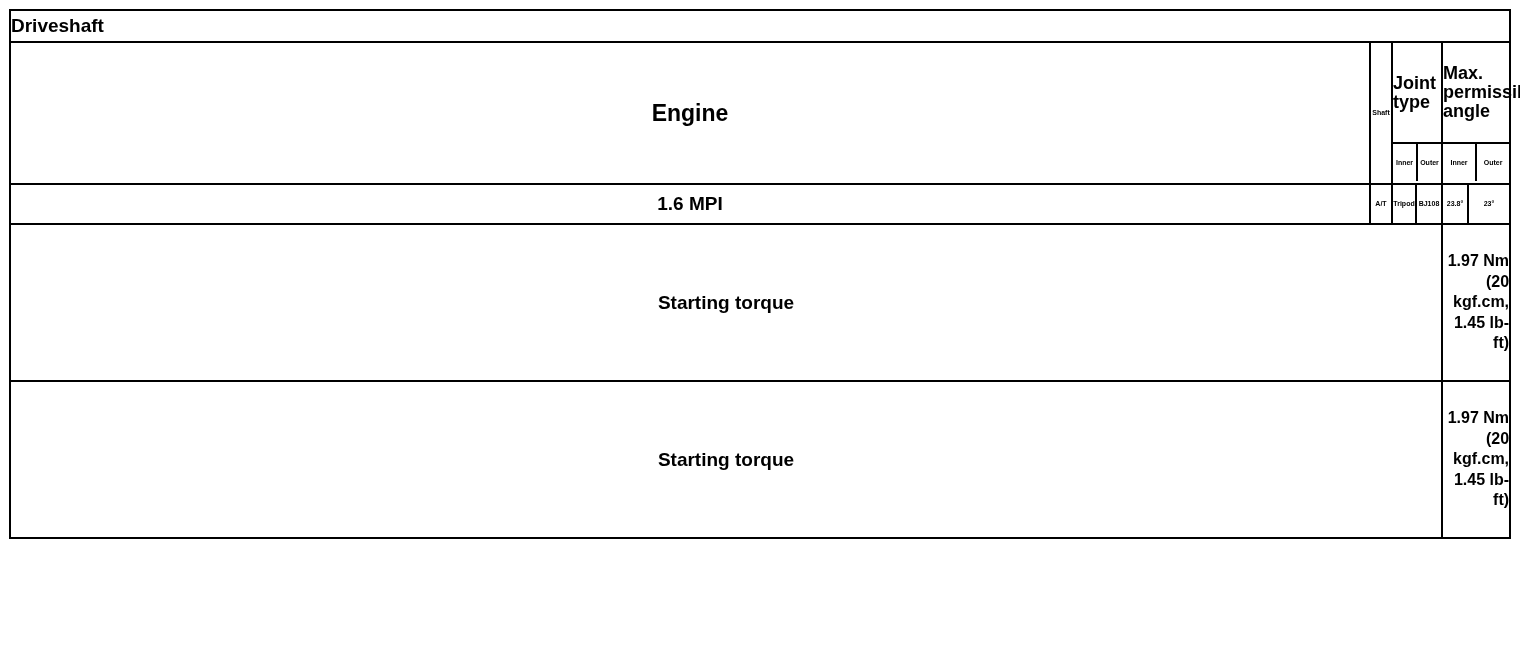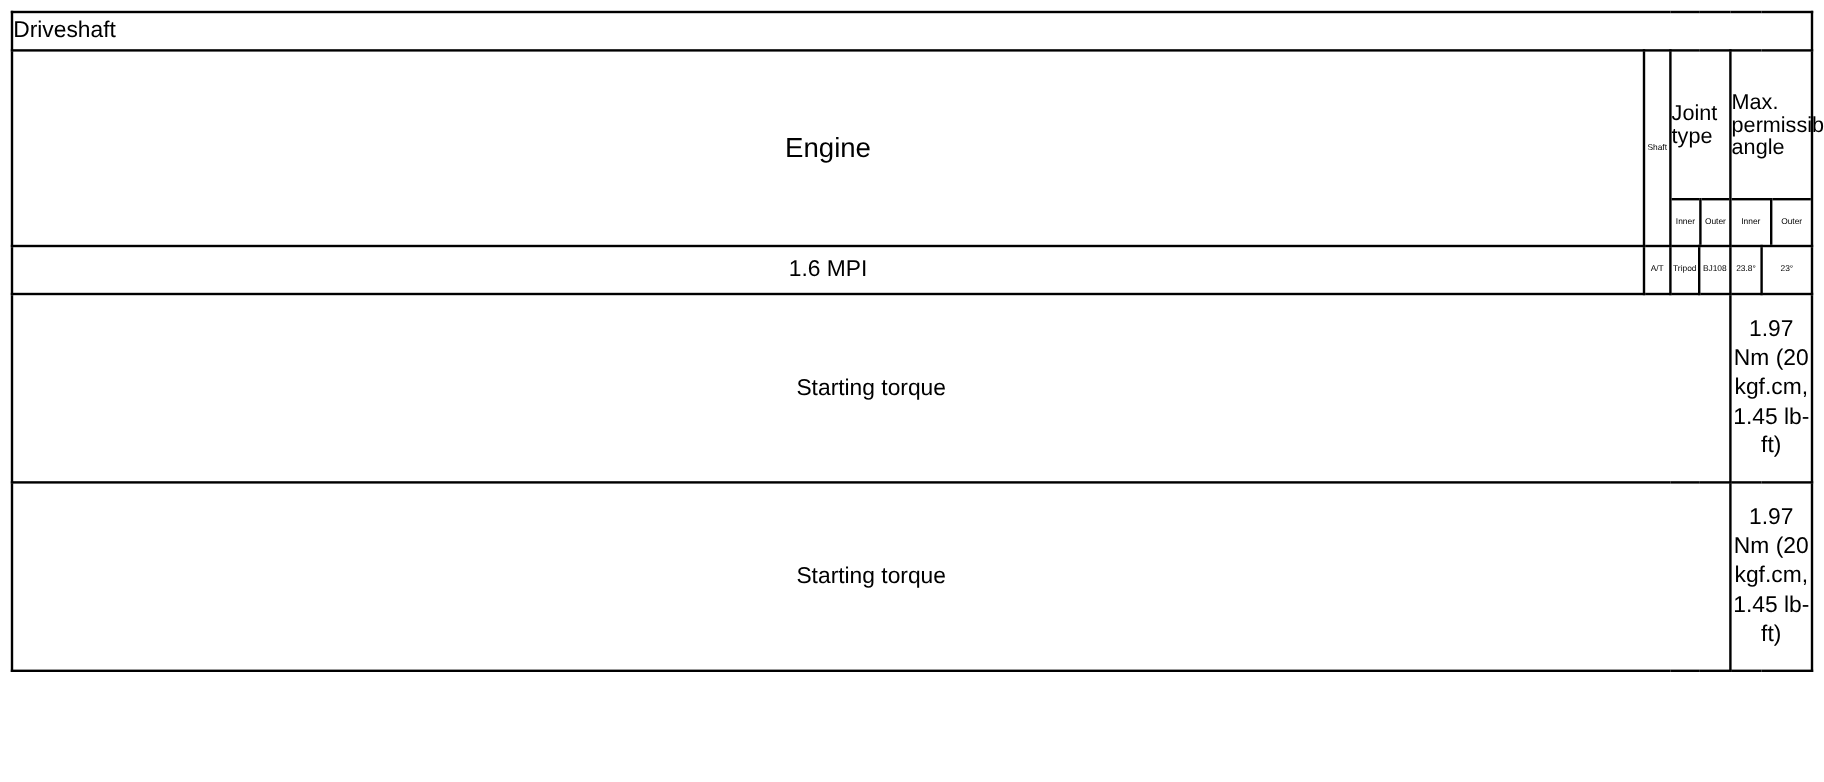--- a/index.html
+++ b/index.html
@@ -10,20 +10,21 @@
   body {
     font-family: "Liberation Sans", sans-serif;
     color: #000000;
   }
   .page {
     width: 1520px;
     height: 652px;
     position: relative;
     box-sizing: border-box;
     background: #ffffff;
+    font-weight: bold;
   }
   .doc-table {
     position: absolute;
     left: 9px;
     top: 9px;
     width: 1500px;
     border-collapse: collapse;
     table-layout: fixed;
   }
   .doc-table td {
@@ -70,38 +71,38 @@
     height: 100%;
   }
   .head-inner-table td {
     border: 0;
     padding: 0;
   }
   .head-inner-table td.split {
     border-left: 2px solid #000000;
   }
   .head-label-row {
-    height: 123px;
+    height: 100px;
     vertical-align: top;
     padding-left: 36px;
   }
   .head-sub-row {
     height: 38px;
     border-top: 2px solid #000000;
   }
   .torque-label {
     font-size: 19px;
     padding: 6px 8px;
     text-align: center;
   }
   .torque-value {
-    font-size: 19px;
+    font-size: 16px;
     line-height: 1.28;
     padding: 6px 6px;
-    text-align: center;
+    text-align: right;
     vertical-align: top;
   }
 </style>
 </head>
 <body>
 
 <div class="page">
 
   <table class="doc-table">
     <colgroup>

